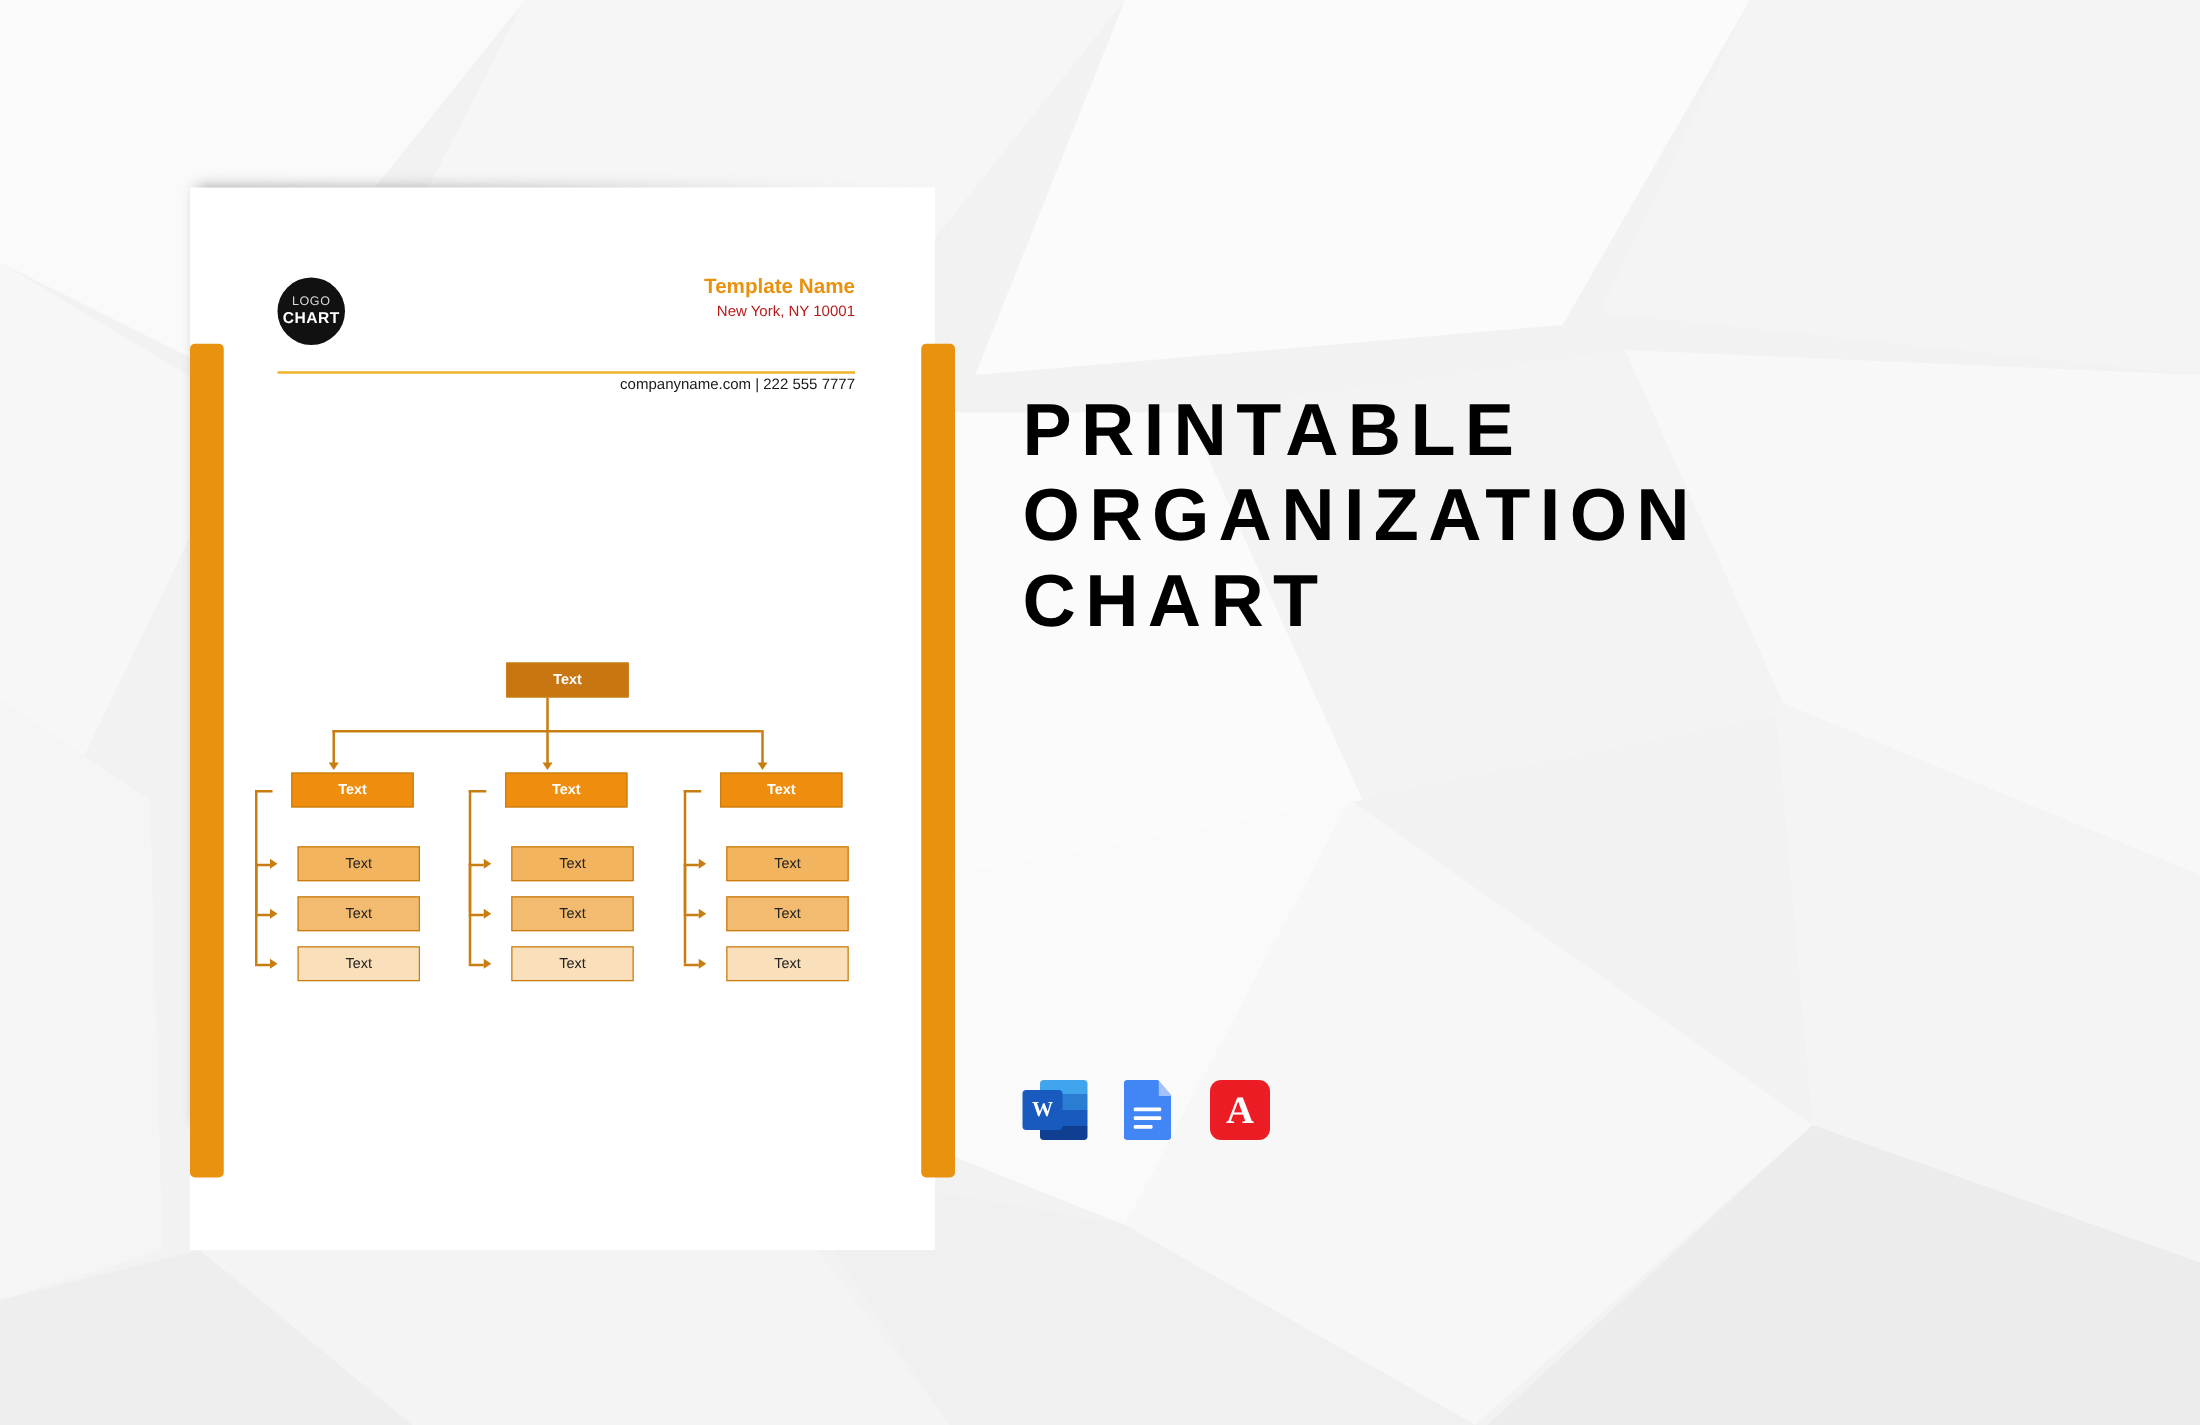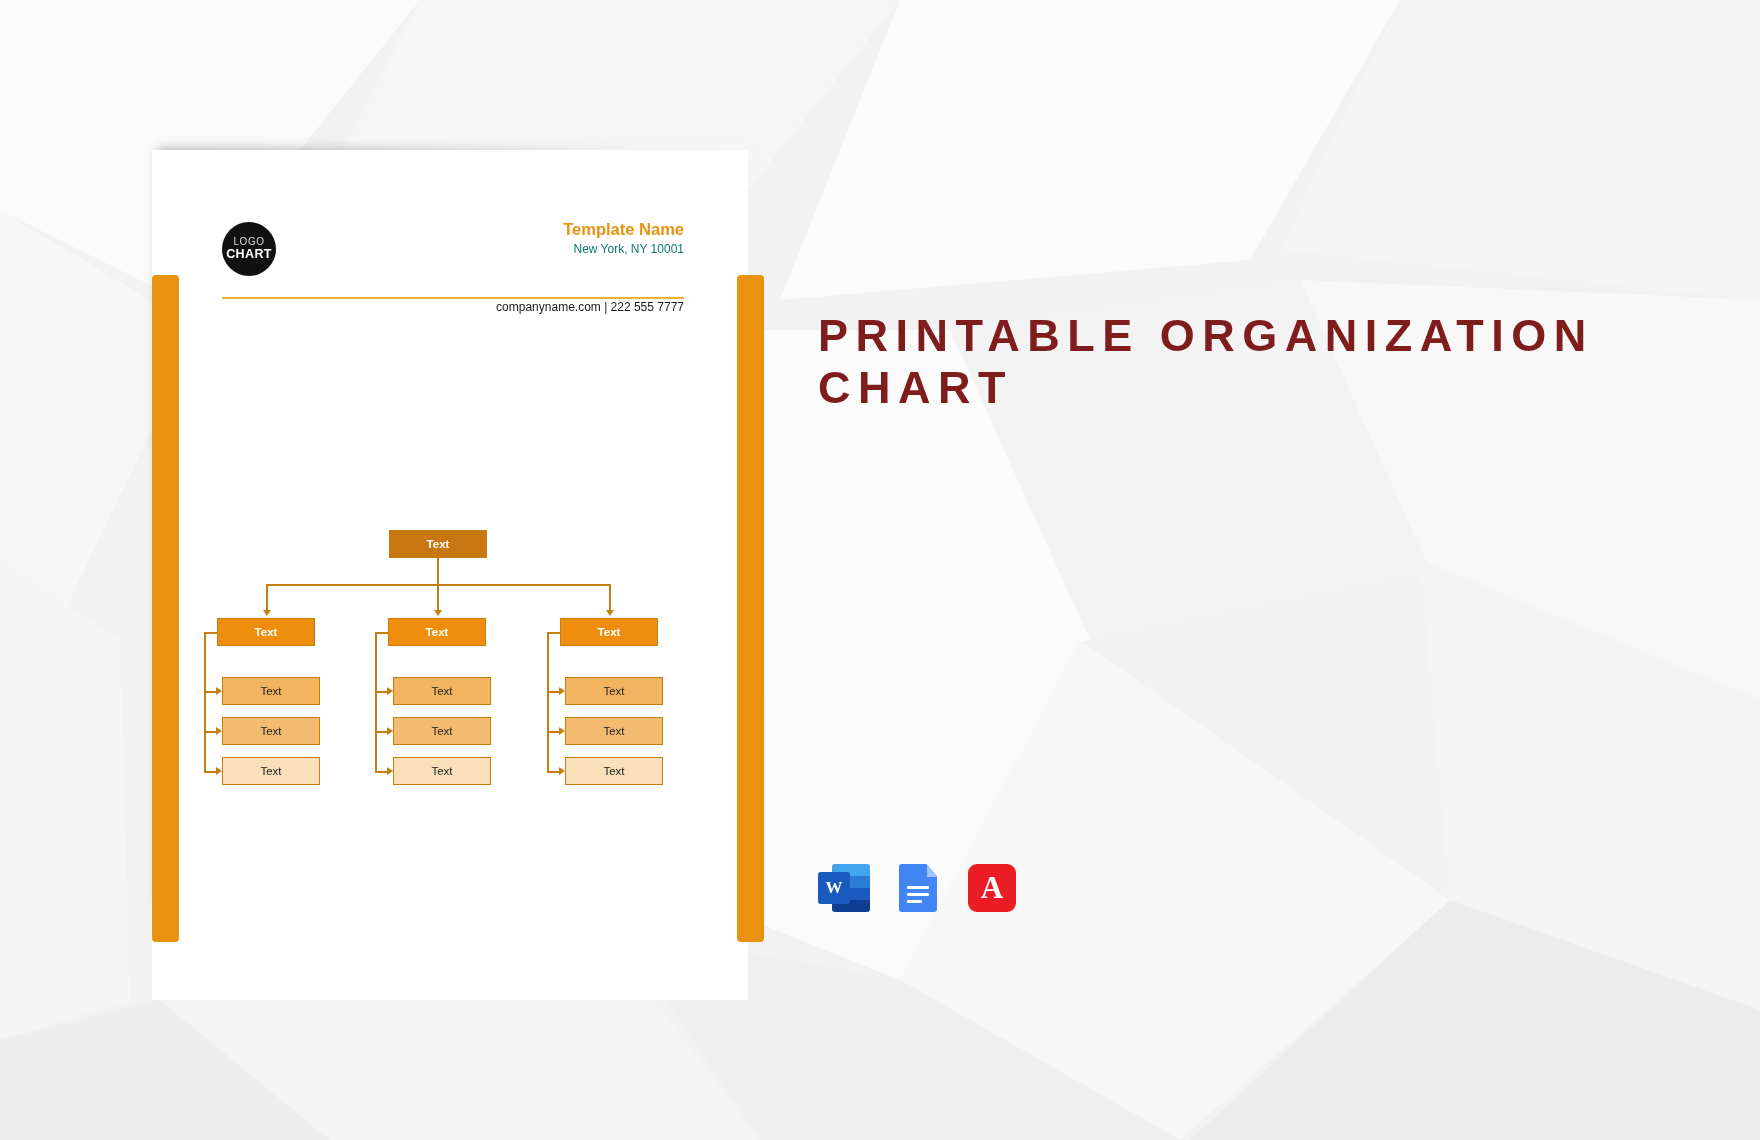--- a/index.html
+++ b/index.html
@@ -68,21 +68,21 @@
     right: 0; top: 0;
     text-align: right;
   }
   #company-name {
     color: #e8920f;
     font-size: 16.5px;
     font-weight: bold;
     line-height: 1.35;
   }
   #company-addr {
-    color: #0f766e;
+    color: #b91c1c;
     font-size: 12px;
     line-height: 1.5;
   }
   #company-contact {
     color: #1a1a1a;
     font-size: 12px;
     line-height: 1.5;
     margin-top: 40px;
   }
   #letterhead-rule {
@@ -111,20 +111,21 @@
     left: 222px; top: 530px;
     width: 462px; height: 280px;
   }
   .node {
     position: absolute;
     display: flex;
     align-items: center;
     justify-content: center;
     border: 1px solid #c77d10;
     font-size: 11.5px;
+    margin-left: 16px;
   }
   .node.lvl0 { background: #c87612; color: #ffffff; font-weight: bold; }
   .node.lvl1 { background: #ef8e0e; color: #ffffff; font-weight: bold; }
   .node.lvl2 { background: #f2b45f; color: #222222; }
   .node.lvl3 { background: #f3bb70; color: #222222; }
   .node.lvl4 { background: #fadfbb; color: #222222; }
 
   .conn { position: absolute; background: #c77d10; }
   .conn.h { height: 1.5px; }
   .conn.v { width: 1.5px; }
@@ -143,22 +144,22 @@
     border-left: 6px solid #c77d10;
   }
 
   
   #right-panel {
     position: absolute;
     left: 818px; top: 310px;
     width: 800px;
   }
   #headline {
-    color: #7f1d1d;
-    font-size: 45px;
+    color: #000000;
+    font-size: 59px;
     font-weight: bold;
     letter-spacing: 7.5px;
     line-height: 1.16;
     text-transform: uppercase;
   }
   #subhead {
     margin-top: 10px;
     color: #22303c;
     font-size: 50px;
     font-weight: bold;

